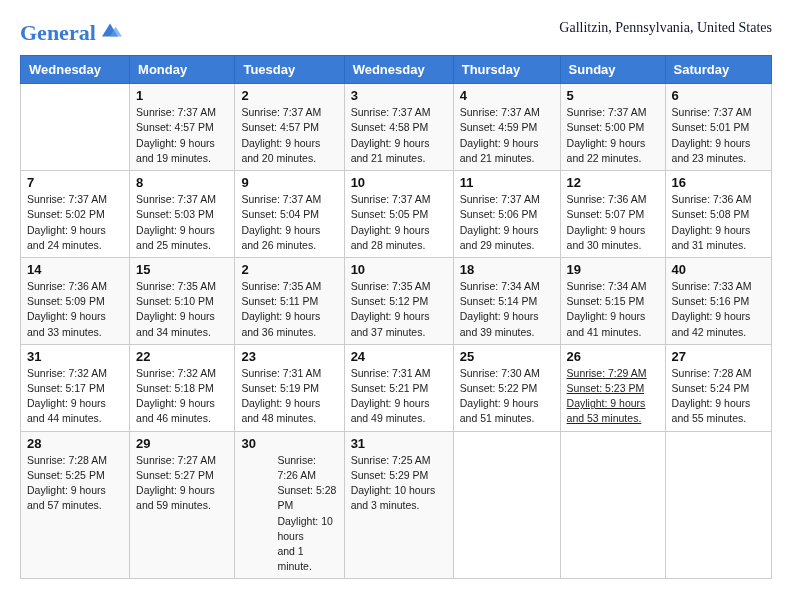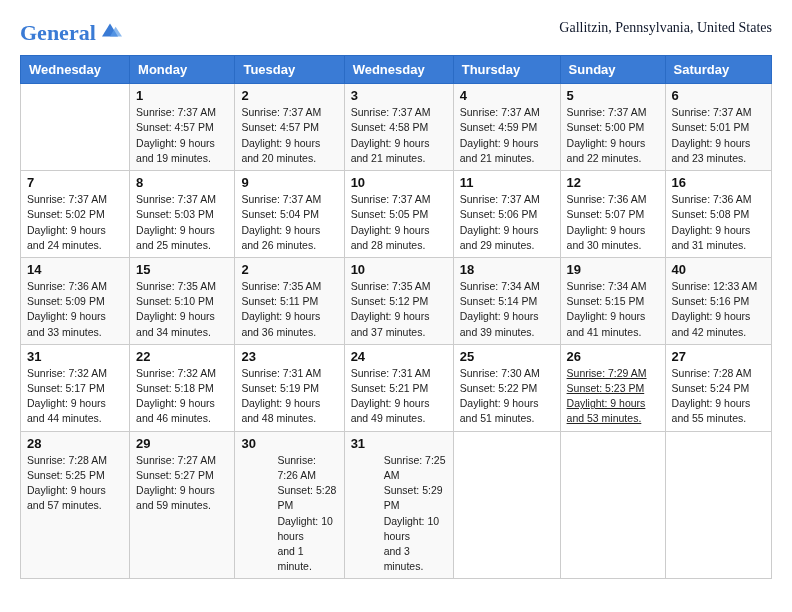--- a/index.html
+++ b/index.html
@@ -256,21 +256,21 @@
         </td>
         <td>
           <span class="day-number">19</span>
           <div class="day-info" style="white-space: pre-line;">Sunrise: 7:34 AM
 Sunset: 5:15 PM
 Daylight: 9 hours
 and 41 minutes.</div>
         </td>
         <td>
           <span class="day-number">40</span>
-          <div class="day-info" style="white-space: pre-line;">Sunrise: 12:33 AM
+          <div class="day-info" style="white-space: pre-line;">Sunrise: 7:33 AM
 Sunset: 5:16 PM
 Daylight: 9 hours
 and 42 minutes.</div>
         </td>
       </tr>
       <tr>
         <td>
           <span class="day-number">31</span>
           <div class="day-info" style="white-space: pre-line;">Sunrise: 7:32 AM
 Sunset: 5:17 PM
@@ -337,21 +337,21 @@
         </td>
         <td>
           <span class="day-number">30</span>
           <div class="day-info" style="white-space: pre-line; margin-left: 36px;">Sunrise: 7:26 AM
 Sunset: 5:28 PM
 Daylight: 10 hours
 and 1 minute.</div>
         </td>
         <td>
           <span class="day-number">31</span>
-          <div class="day-info" style="white-space: pre-line; margin-left: 33px;">Sunrise: 7:25 AM
+          <div class="day-info" style="white-space: pre-line;">Sunrise: 7:25 AM
 Sunset: 5:29 PM
 Daylight: 10 hours
 and 3 minutes.</div>
         </td>
         <td class="empty"></td>
         <td class="empty"></td>
         <td class="empty"></td>
       </tr>
     </tbody>
 </table>

